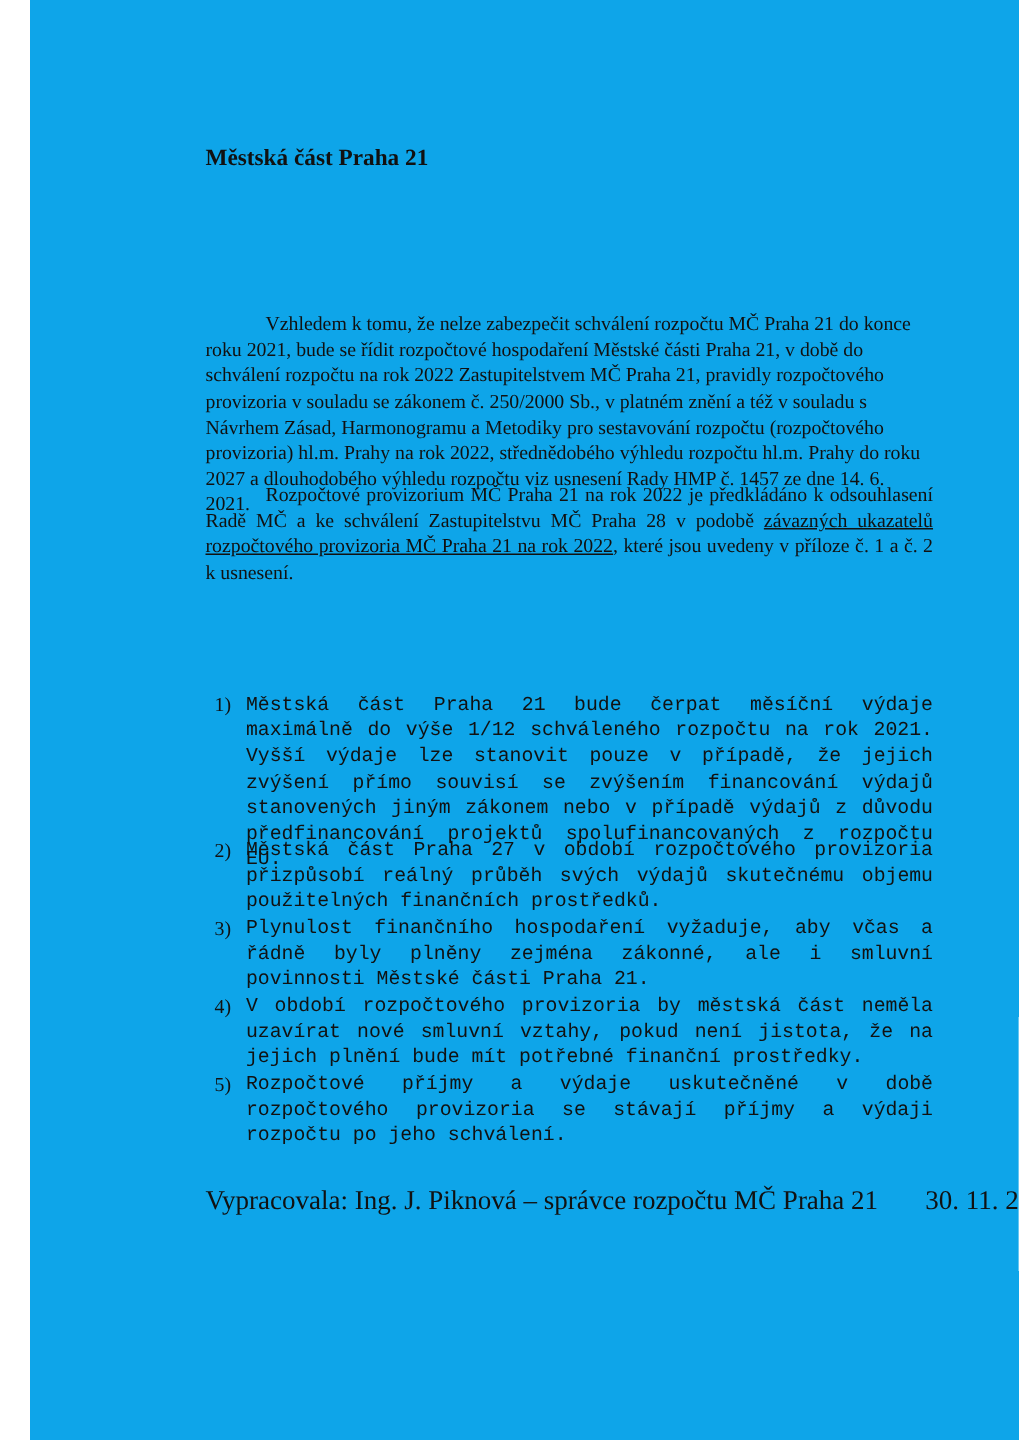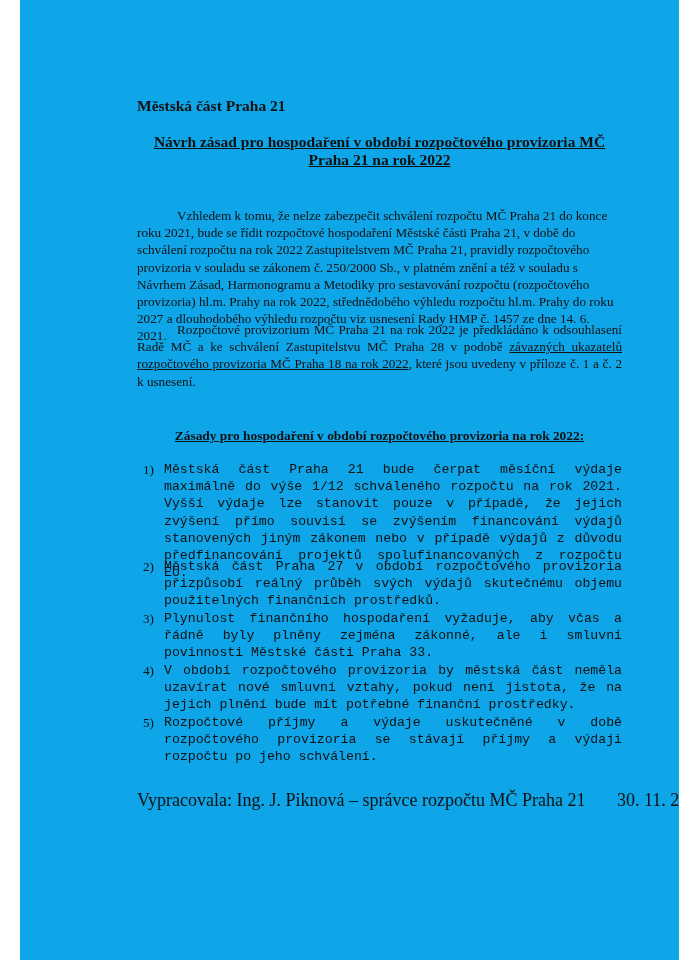--- a/index.html
+++ b/index.html
@@ -26,42 +26,37 @@
   .i4 { top: 662px; }
   .i5 { top: 714px; }
   .footer { position: absolute; left: 117px; top: 790px; font-size: 18px; white-space: pre; }
 </style>
 </head>
 <body>
 
 <div class="page">
   <div class="org">Městská část Praha 21</div>
 
-  <div class="title">
-    <span>Návrh zásad pro hospodaření v období rozpočtového provizoria MČ</span><br>
-    <span>Praha 21 na rok 2022</span>
-  </div>
 
   <div class="para p1"><span class="indent"></span><span>Vzhledem k tomu, že nelze zabezpečit schválení rozpočtu MČ Praha 21 do konce roku 2021, bude se řídit rozpočtové hospodaření Městské části Praha 21, v době do schválení rozpočtu na rok 2022 Zastupitelstvem MČ Praha 21, pravidly rozpočtového provizoria v souladu se zákonem č. 250/2000 Sb., v platném znění  a též v souladu s Návrhem Zásad, Harmonogramu a Metodiky pro sestavování rozpočtu (rozpočtového provizoria) hl.m. Prahy na rok 2022, střednědobého výhledu rozpočtu hl.m. Prahy do roku 2027 a dlouhodobého výhledu rozpočtu viz  usnesení Rady HMP č. 1457  ze dne 14. 6. 2021.</span></div>
 
-  <div class="para p2"><span class="indent"></span><span>Rozpočtové provizorium MČ Praha 21 na rok 2022 je předkládáno k odsouhlasení Radě MČ a ke schválení Zastupitelstvu MČ Praha 28 v podobě </span><span class="u">závazných ukazatelů rozpočtového provizoria MČ Praha 18 na rok 2022</span><span>,  které jsou uvedeny v příloze č. 1 a č. 2 k usnesení.</span></div>
+  <div class="para p2"><span class="indent"></span><span>Rozpočtové provizorium MČ Praha 21 na rok 2022 je předkládáno k odsouhlasení Radě MČ a ke schválení Zastupitelstvu MČ Praha 28 v podobě </span><span class="u">závazných ukazatelů rozpočtového provizoria MČ Praha 21 na rok 2022</span><span>,  které jsou uvedeny v příloze č. 1 a č. 2 k usnesení.</span></div>
 
-  <div class="section">Zásady pro hospodaření v období rozpočtového provizoria na rok 2022:</div>
 
   <div class="item i1">
     <span class="num">1)</span>
     <div class="txt">Městská část Praha 21 bude čerpat měsíční výdaje maximálně do výše 1/12 schváleného rozpočtu na rok 2021. Vyšší výdaje lze stanovit pouze v případě, že jejich zvýšení přímo souvisí se zvýšením financování výdajů stanovených jiným zákonem nebo v případě výdajů z důvodu předfinancování projektů spolufinancovaných z rozpočtu EU.</div>
   </div>
   <div class="item i2">
     <span class="num">2)</span>
     <div class="txt">Městská část Praha 27 v období rozpočtového provizoria přizpůsobí reálný průběh svých výdajů skutečnému objemu použitelných finančních prostředků.</div>
   </div>
   <div class="item i3">
     <span class="num">3)</span>
-    <div class="txt">Plynulost finančního hospodaření vyžaduje, aby včas a řádně byly plněny zejména zákonné, ale i smluvní povinnosti Městské části Praha 33.</div>
+    <div class="txt">Plynulost finančního hospodaření vyžaduje, aby včas a řádně byly plněny zejména zákonné, ale i smluvní povinnosti Městské části Praha 21.</div>
   </div>
   <div class="item i4">
     <span class="num">4)</span>
     <div class="txt">V období rozpočtového provizoria by městská část neměla uzavírat nové smluvní vztahy, pokud není jistota, že na jejich plnění bude mít potřebné finanční prostředky.</div>
   </div>
   <div class="item i5">
     <span class="num">5)</span>
     <div class="txt">Rozpočtové příjmy a výdaje uskutečněné v době rozpočtového provizoria se stávají příjmy a výdaji rozpočtu po jeho schválení.</div>
   </div>
 

